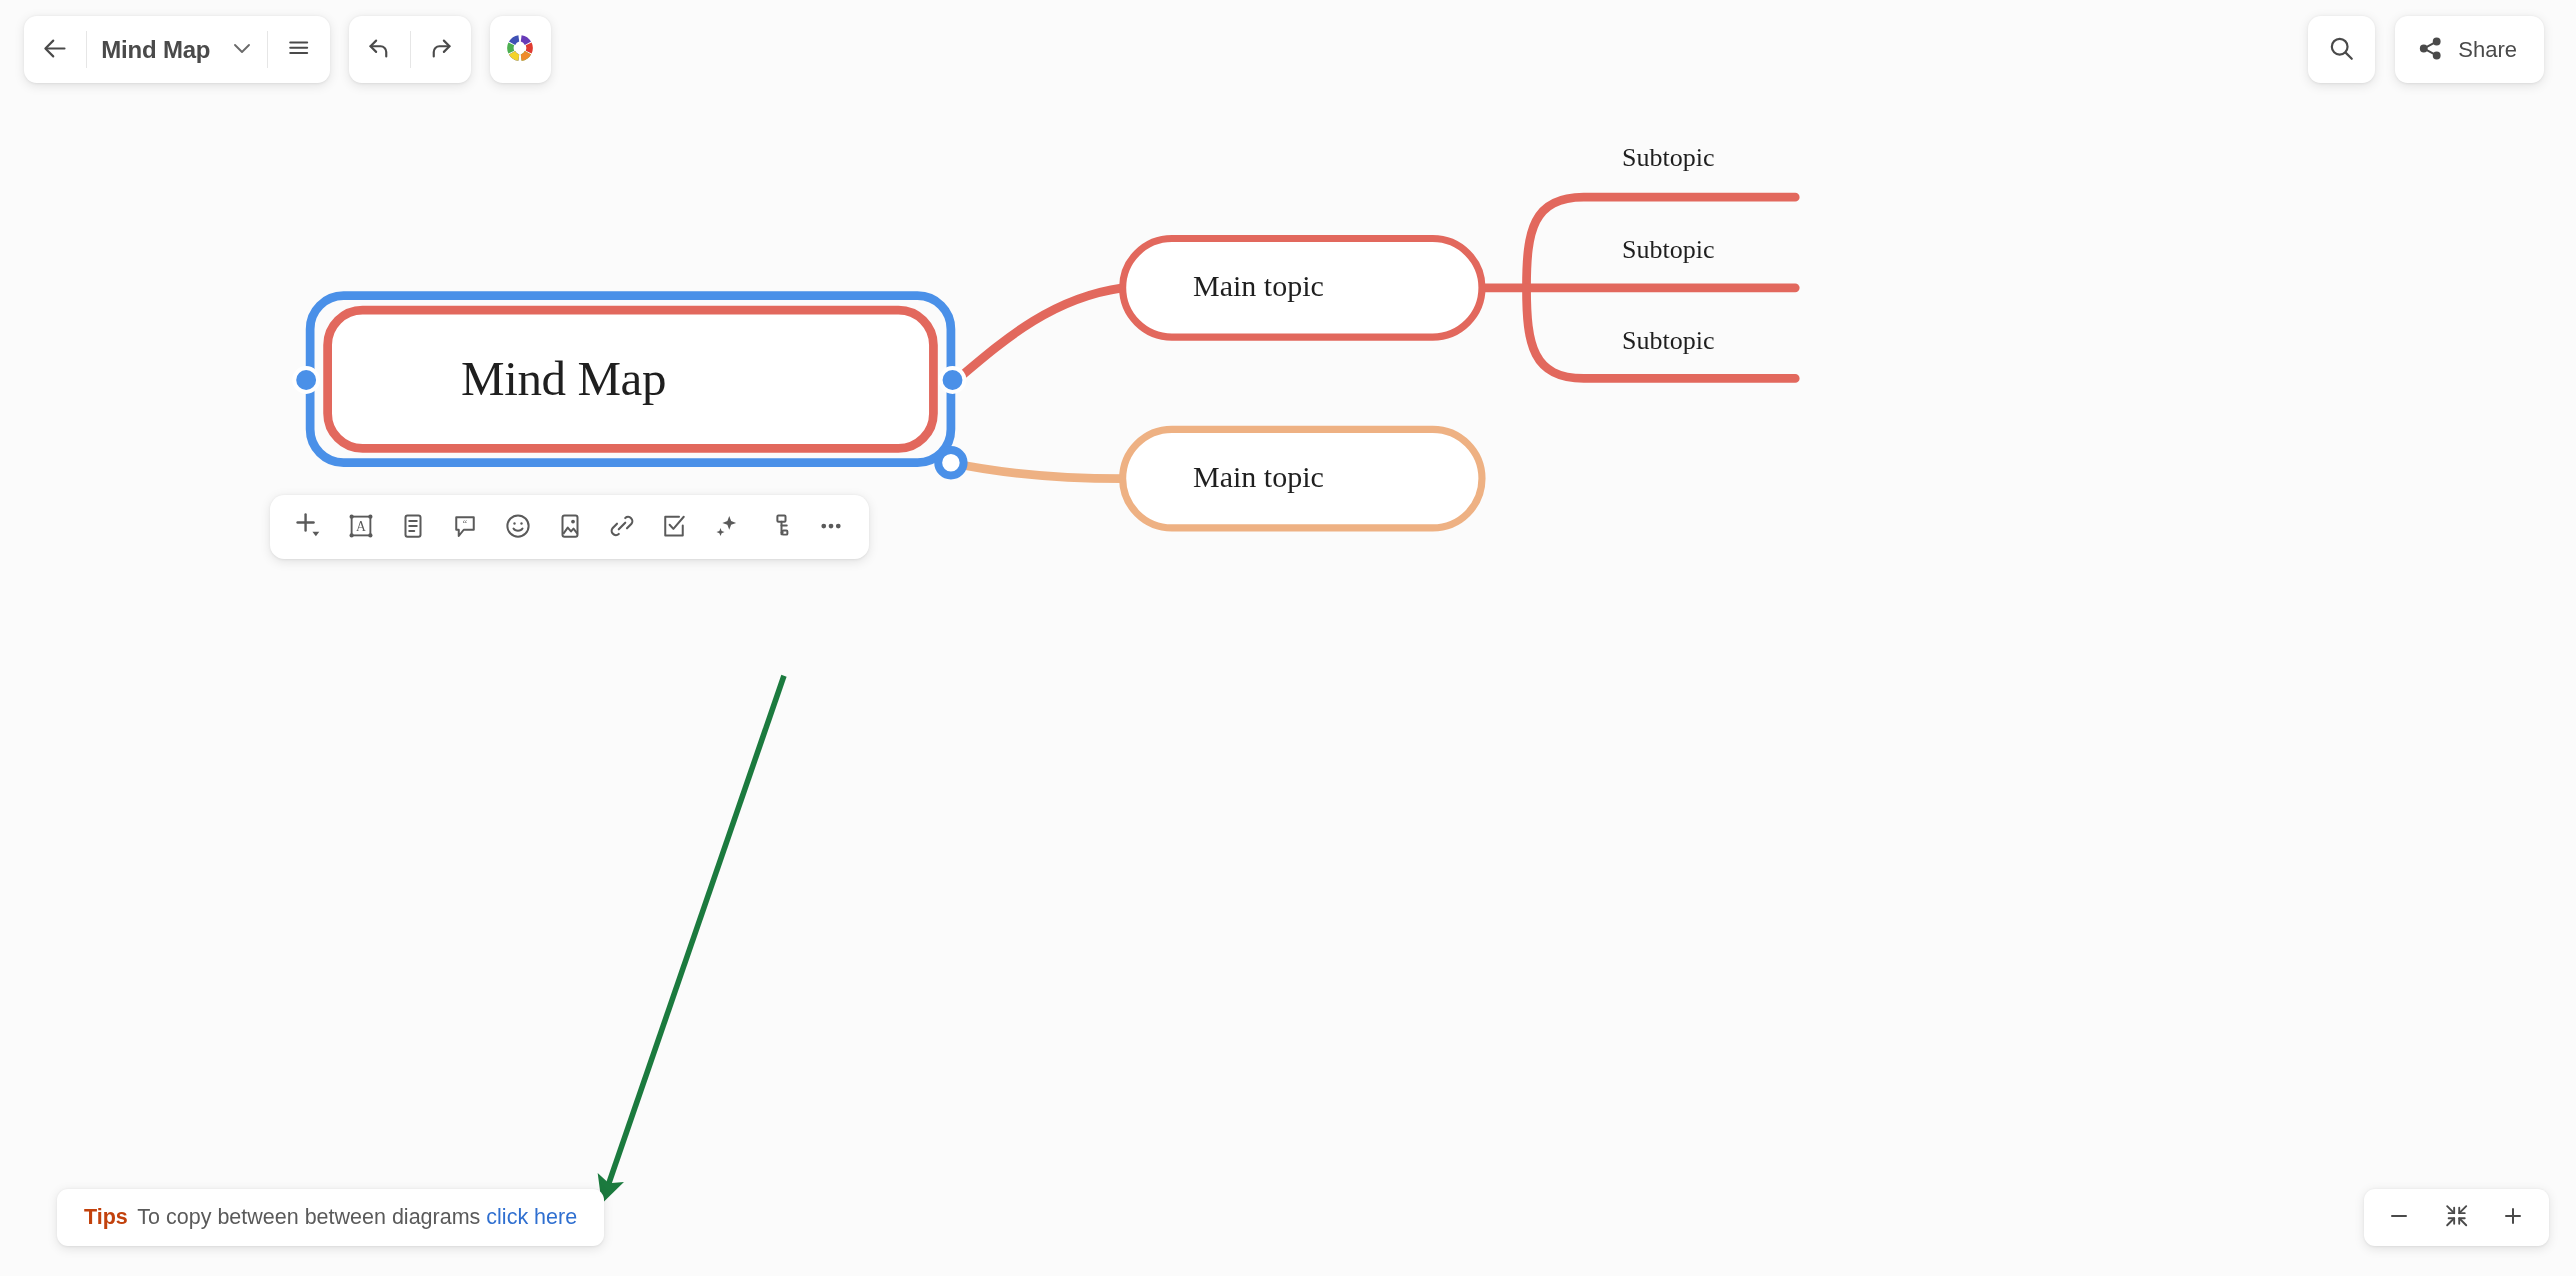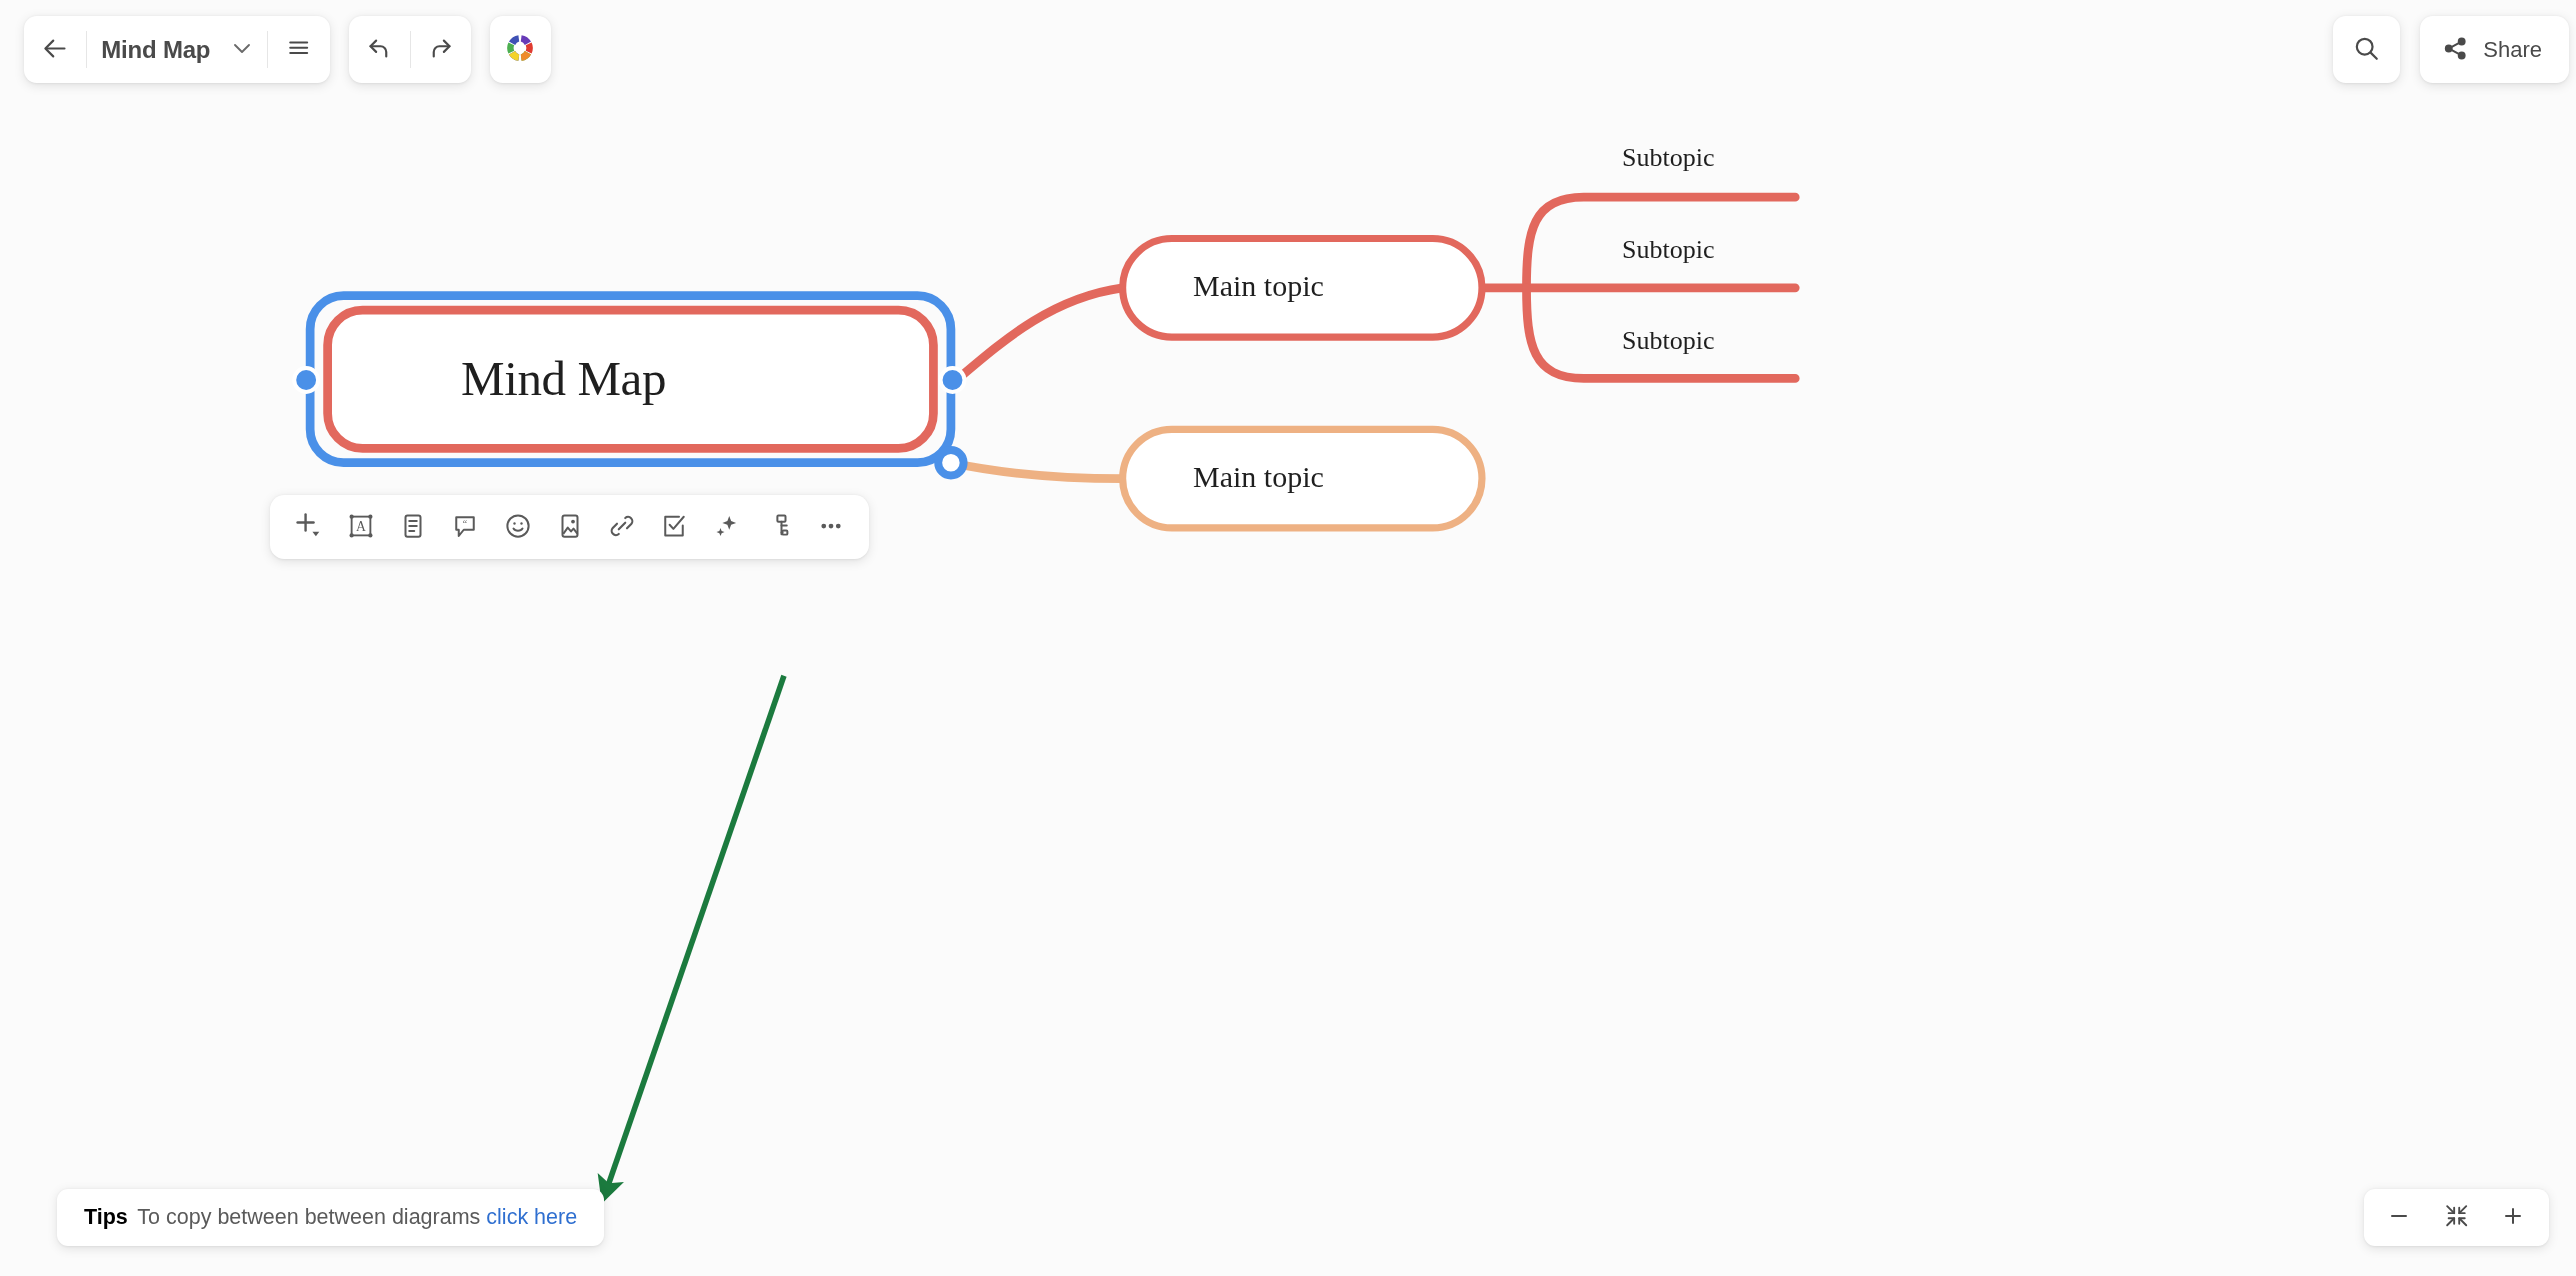--- a/index.html
+++ b/index.html
@@ -82,21 +82,21 @@
     letter-spacing: -0.2px;
   }
   #title-chevron { width: 41px; height: 51px; }
 
   #history-group { height: 67px; padding: 0 4.8px; }
   #theme-group  { height: 67px; padding: 0 4.8px; }
 
   
   #topbar-right {
     position: absolute;
-    right: 7px;
+    right: 32px;
     top: 16px;
     height: 67px;
     display: flex;
     align-items: center;
     gap: 20px;
   }
   #search-group { height: 67px; width: 67px; justify-content: center; }
   #share-group {
     height: 67px;
     padding: 0 27px 0 22px;
@@ -154,21 +154,21 @@
     position: absolute;
     left: 57px;
     bottom: 30px;
     height: 57px;
     padding: 0 27px;
     border-radius: 11px;
     font-size: 21.5px;
     color: #555;
     gap: 0;
   }
-  #tips-strong { font-weight: bold; color: #000000; margin-right: 9.5px; }
+  #tips-strong { font-weight: bold; color: #c2410c; margin-right: 9.5px; }
   #tips-text { color: #5a5a5a; }
   #tips-link {
     color: #2f6fd0;
     margin-left: 6px;
     text-decoration: none;
     cursor: pointer;
   }
 
   
   #zoom-controls {

